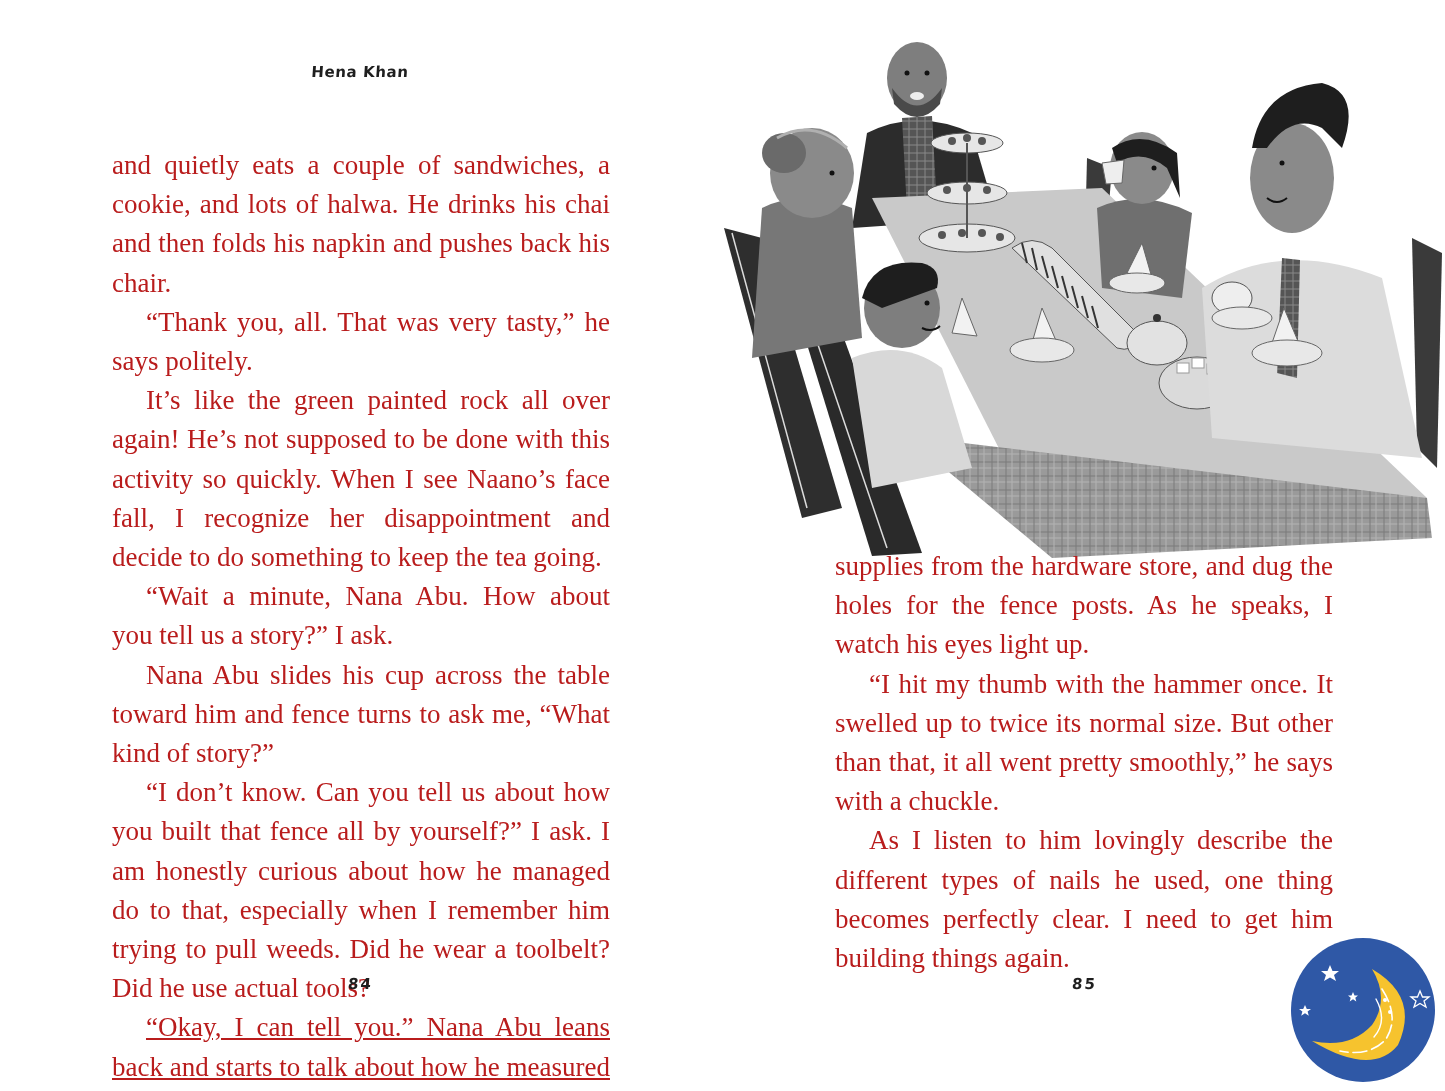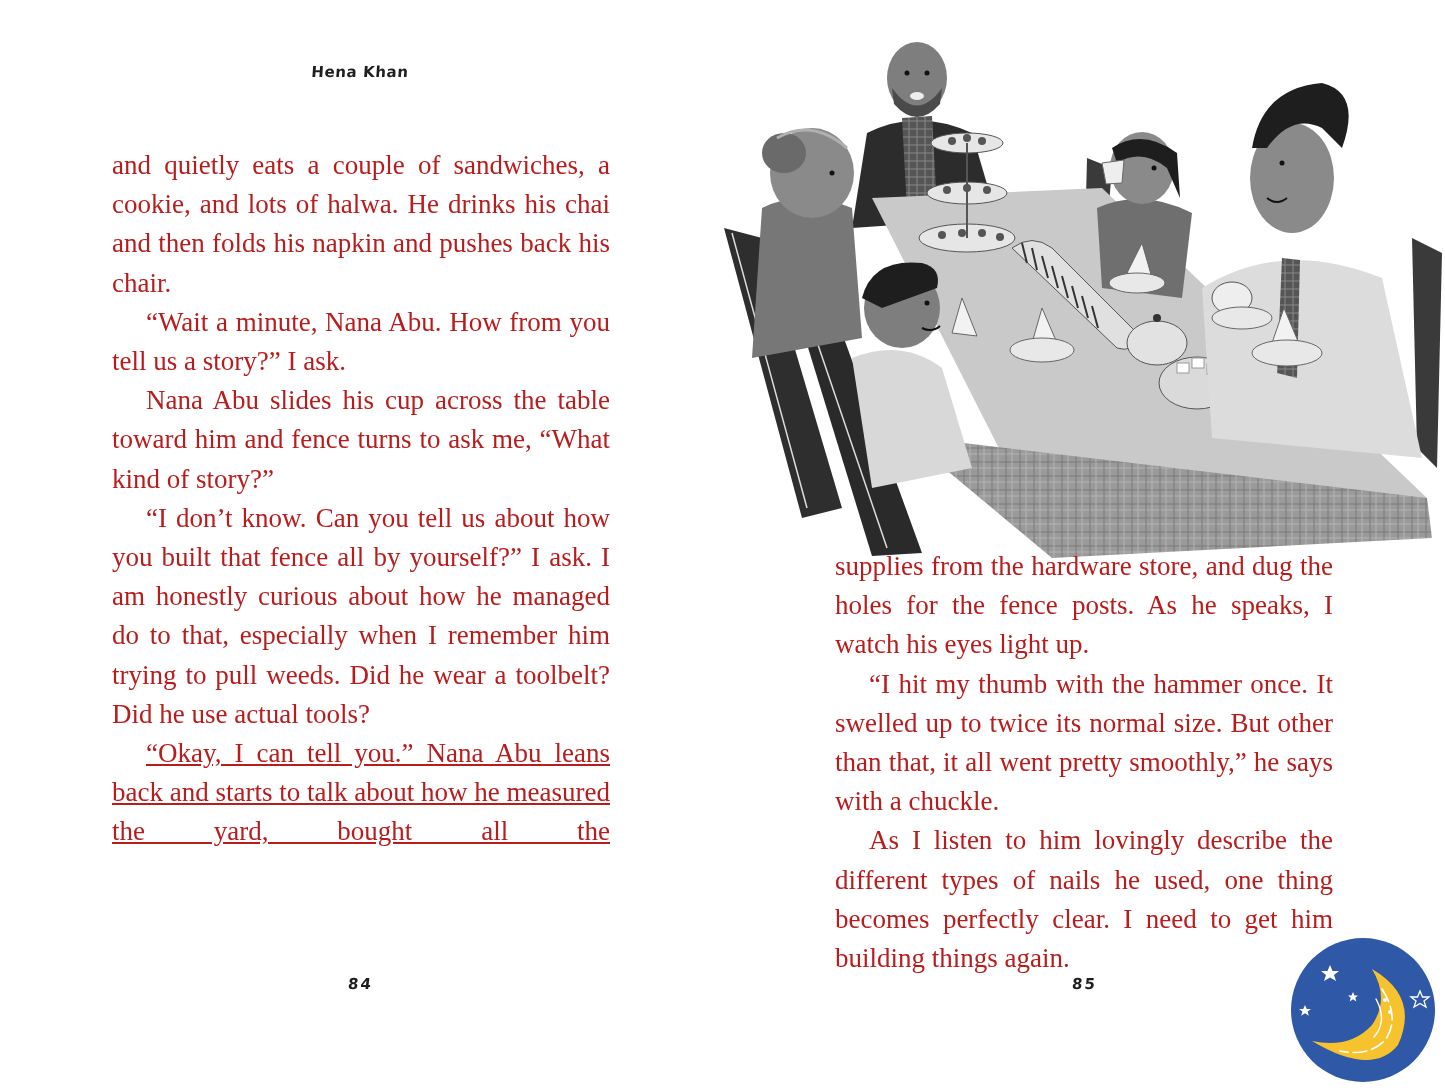--- a/index.html
+++ b/index.html
@@ -100,21 +100,23 @@
     .moon-badge svg { width: 100%; height: 100%; display: block; }
   </style>
 </head>
 <body>
 
 <div class="page page-left">
   <div class="running-head">Hena Khan</div>
 
   <div class="body-text">
     <p class="cont">and quietly eats a couple of sandwiches, a cookie, and lots of halwa. He drinks his chai and then folds his napkin and pushes back his chair.</p>
-    <p>“Wait a minute, Nana Abu. How from you tell us a story?” I ask.</p>
+    <p>“Thank you, all. That was very tasty,” he says politely.</p>
+    <p>It’s like the green painted rock all over again! He’s not supposed to be done with this activity so quickly. When I see Naano’s face fall, I recognize her disappointment and decide to do something to keep the tea going.</p>
+    <p>“Wait a minute, Nana Abu. How about you tell us a story?” I ask.</p>
     <p>Nana Abu slides his cup across the table toward him and fence turns to ask me, “What kind of story?”</p>
     <p>“I don’t know. Can you tell us about how you built that fence all by yourself?” I ask. I am honestly curious about how he managed do to that, especially when I remember him trying to pull weeds. Did he wear a toolbelt? Did he use actual tools?</p>
     <p class="last-line-justify">“Okay, I can tell you.” Nana Abu leans back and starts to talk about how he measured the yard, bought all the</p>
   </div>
 
   <div class="folio">84</div>
 </div>
 
 <div class="page page-right">
   <div class="illustration">

